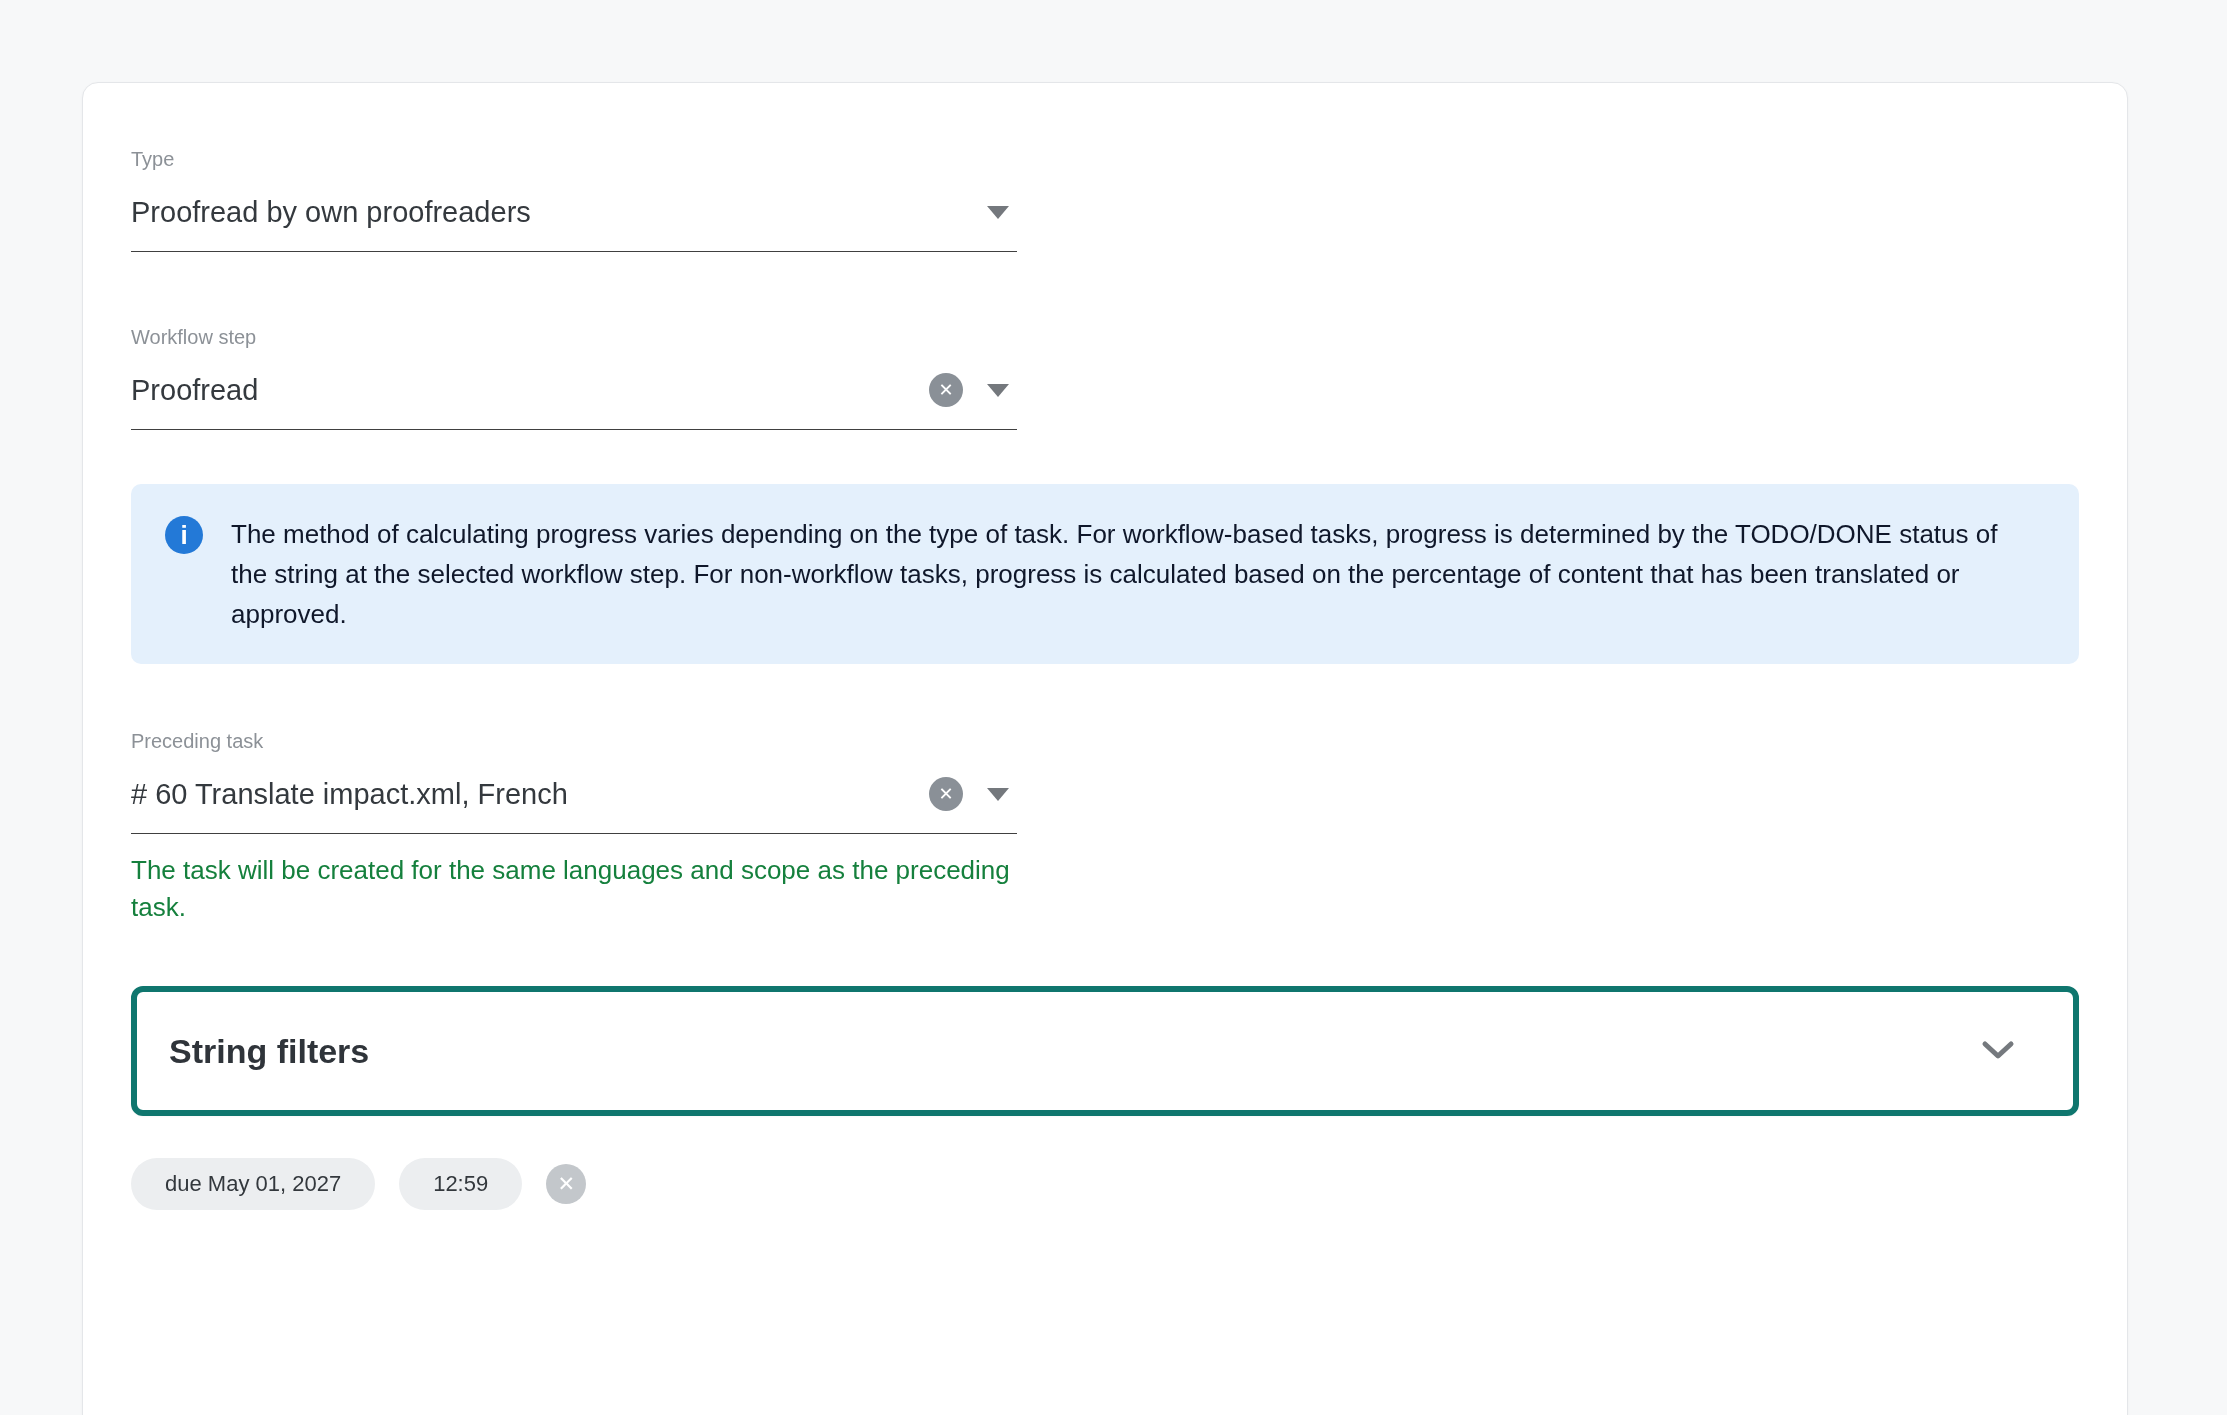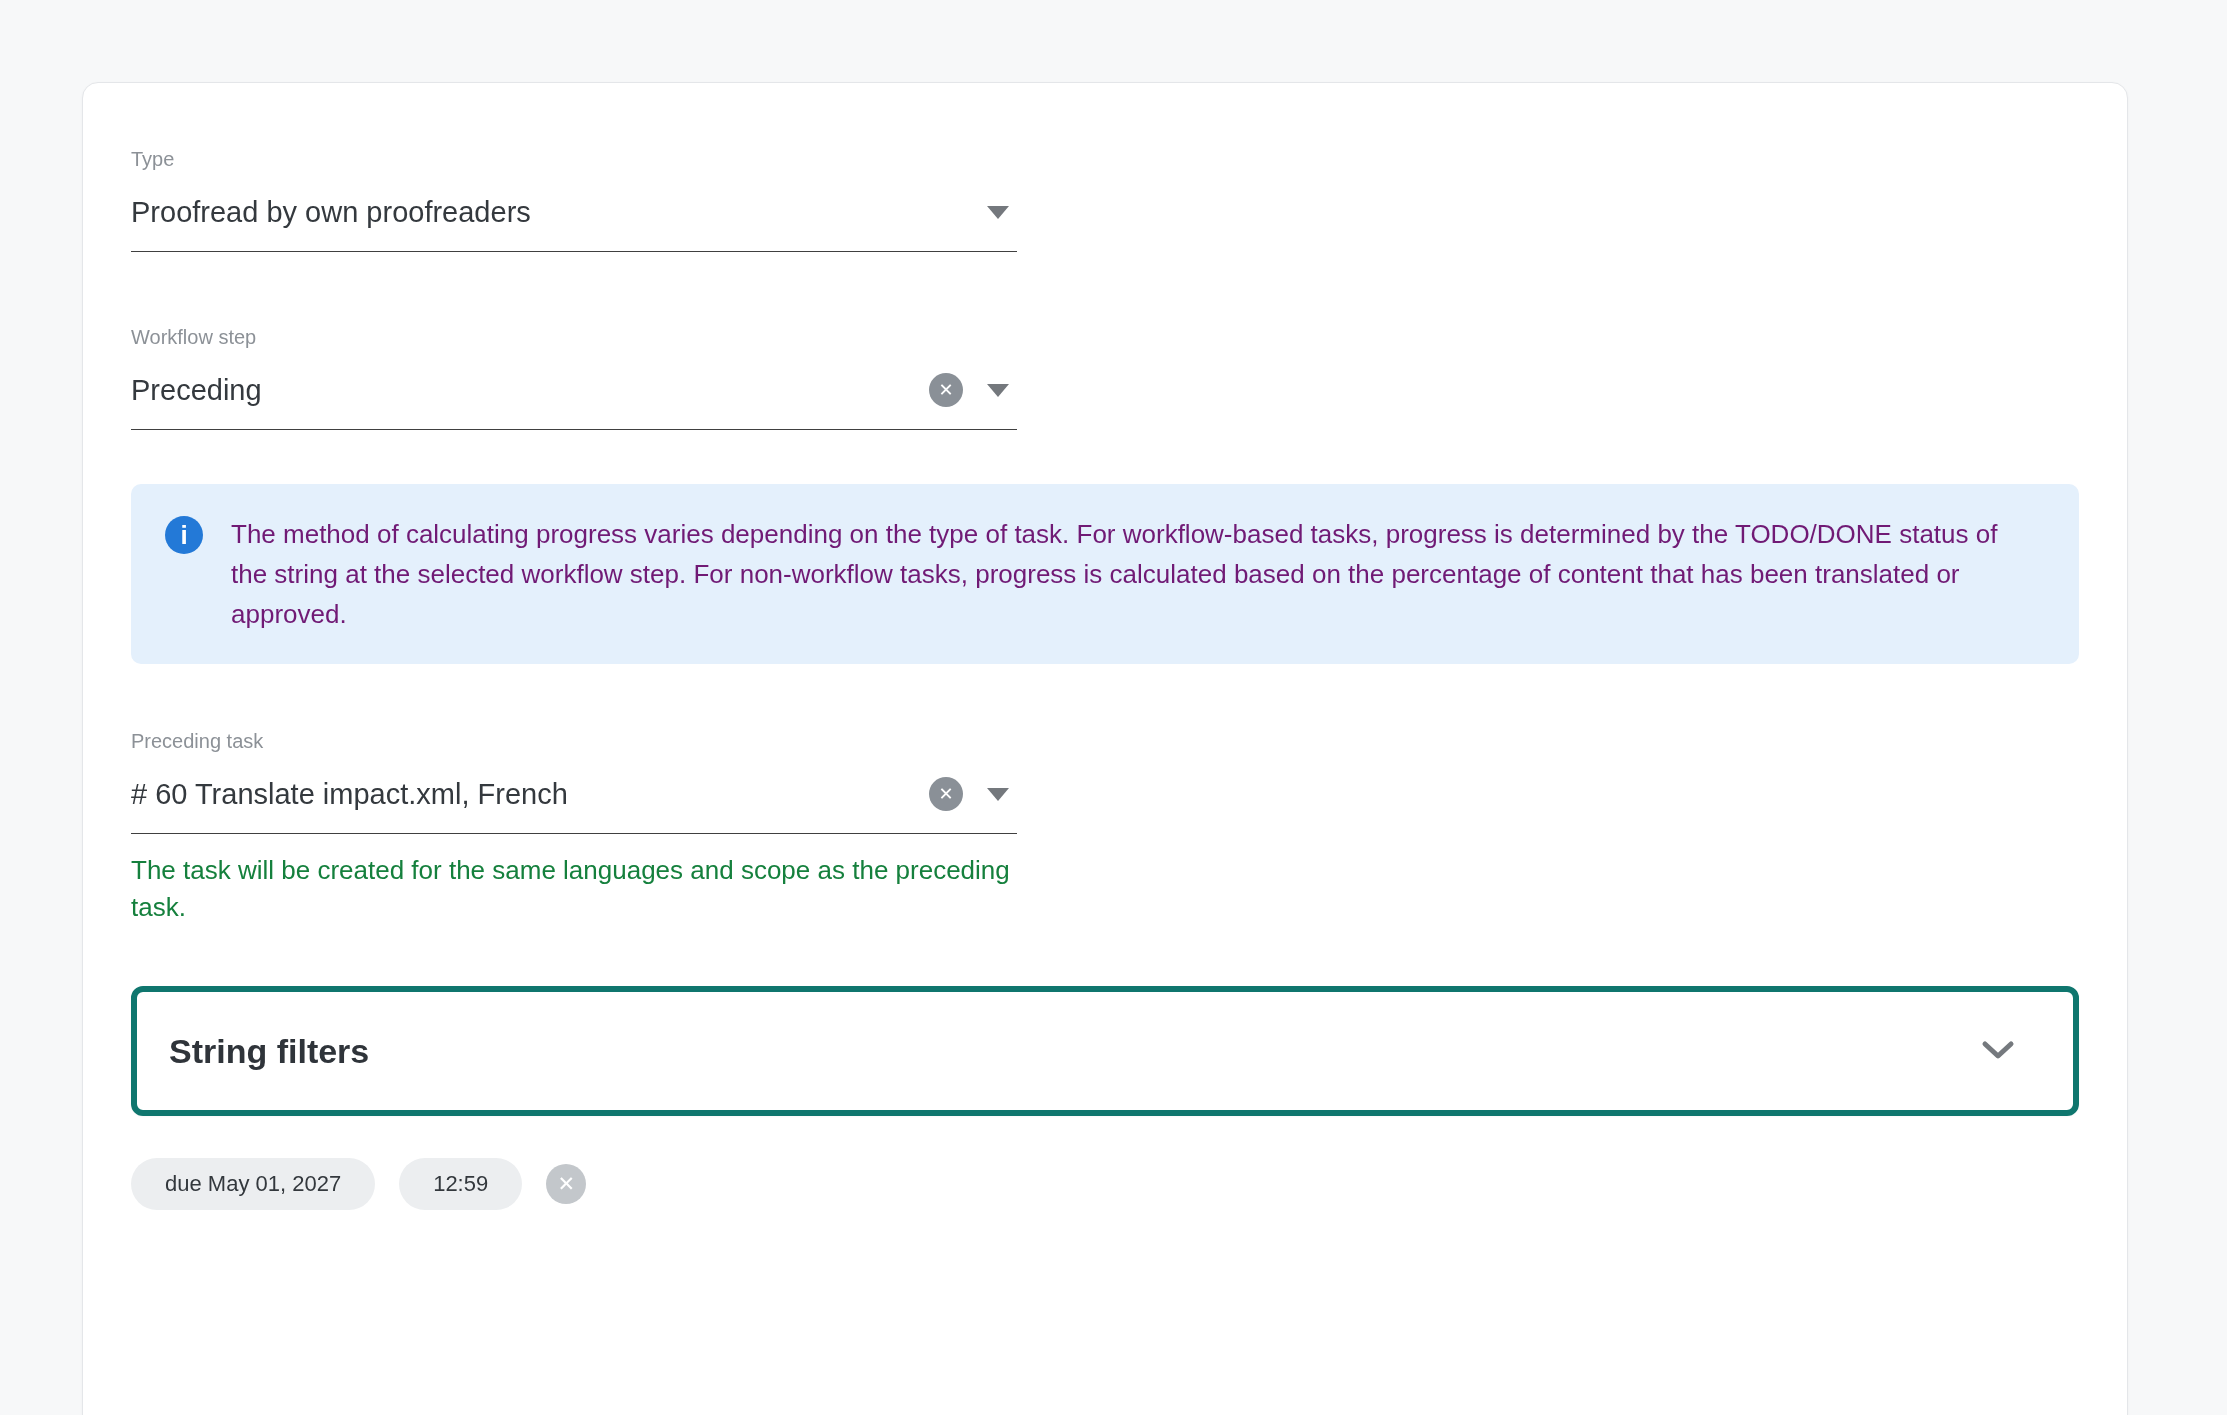--- a/index.html
+++ b/index.html
@@ -84,21 +84,21 @@
     color: #ffffff;
     display: flex; align-items: center; justify-content: center;
     font-size: 26px;
     font-weight: bold;
     flex: none;
     margin-top: 2px;
   }
   .info-text {
     font-size: 26px;
     line-height: 40px;
-    color: #701a75;
+    color: #0f172a;
   }
 
   .helper-text {
     width: 886px;
     margin-top: 18px;
     font-size: 26px;
     line-height: 37px;
     color: #15803d;
   }
 
@@ -184,21 +184,21 @@
     <div class="field-label">Type</div>
     <div class="field-control">
       <div class="field-value">Proofread by own proofreaders</div>
       <div class="dd-arrow"></div>
     </div>
   </div>
 
   <div class="field mt-workflow">
     <div class="field-label">Workflow step</div>
     <div class="field-control">
-      <div class="field-value">Preceding</div>
+      <div class="field-value">Proofread</div>
       <div class="clear-btn">
           <span>✕</span>
         </div>
       <div class="dd-arrow"></div>
     </div>
   </div>
 
   <div class="info-box">
     <div class="info-icon">
         <span>i</span>

